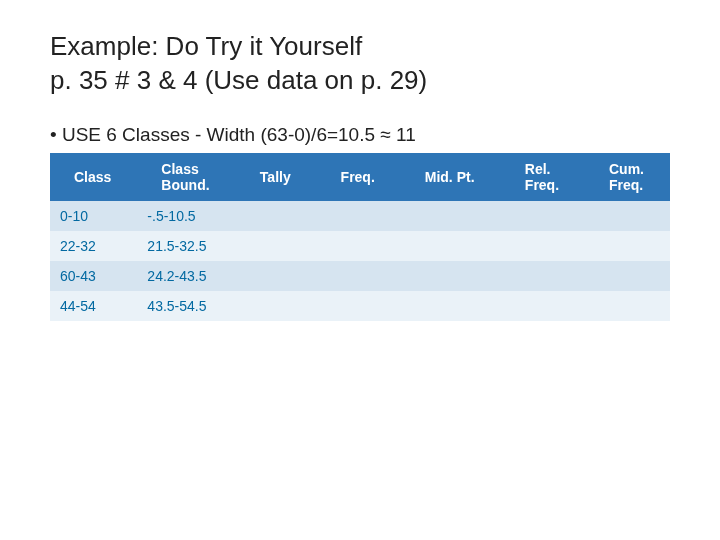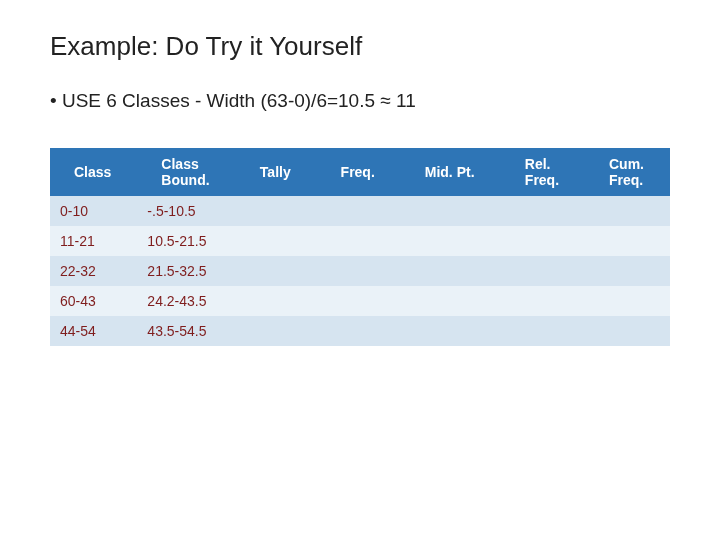--- a/index.html
+++ b/index.html
@@ -27,21 +27,21 @@
       font-size: 26px;
       font-weight: 400;
       color: #222;
       line-height: 1.3;
       text-align: left;
       width: 100%;
     }
     .subtitle {
       font-size: 19px;
       color: #222;
-      margin-bottom: 36px;
+      margin-bottom: 7px;
       margin-top: 10px;
     }
     .table-wrapper {
       width: 100%;
     }
     table {
       border-collapse: collapse;
       width: 100%;
       font-size: 15px;
     }
@@ -56,60 +56,52 @@
       font-size: 14px;
     }
     tbody tr:nth-child(odd) {
       background-color: #d6e4f0;
     }
     tbody tr:nth-child(even) {
       background-color: #eaf2f8;
     }
     tbody td {
       padding: 7px 10px;
-      color: #7f1d1d;
+      color: #0369a1;
       font-size: 14px;
     }
   </style>
 </head>
 <body>
 
 <div class="page">
   <div class="title-block">
     <div class="title">
       <span>Example: Do Try it Yourself</span><br>
+      <span>p. 35 # 3 &amp; 4  (Use data on p. 29)</span>
     </div>
   </div>
   <div class="subtitle">• USE 6 Classes  -   Width (63-0)/6=10.5 ≈ 11</div>
   <div class="table-wrapper">
     <table>
       <thead>
         <tr>
           <th>Class</th>
           <th>Class<br>Bound.</th>
           <th>Tally</th>
           <th>Freq.</th>
           <th>Mid. Pt.</th>
           <th>Rel.<br>Freq.</th>
           <th>Cum.<br>Freq.</th>
         </tr>
       </thead>
       <tbody id="table-body">
       <tr>
             <td>0-10</td>
             <td>-.5-10.5</td>
-            <td></td>
-            <td></td>
-            <td></td>
-            <td></td>
-            <td></td>
-          </tr>
-          <tr>
-            <td>11-21</td>
-            <td>10.5-21.5</td>
             <td></td>
             <td></td>
             <td></td>
             <td></td>
             <td></td>
           </tr>
           <tr>
             <td>22-32</td>
             <td>21.5-32.5</td>
             <td></td>

